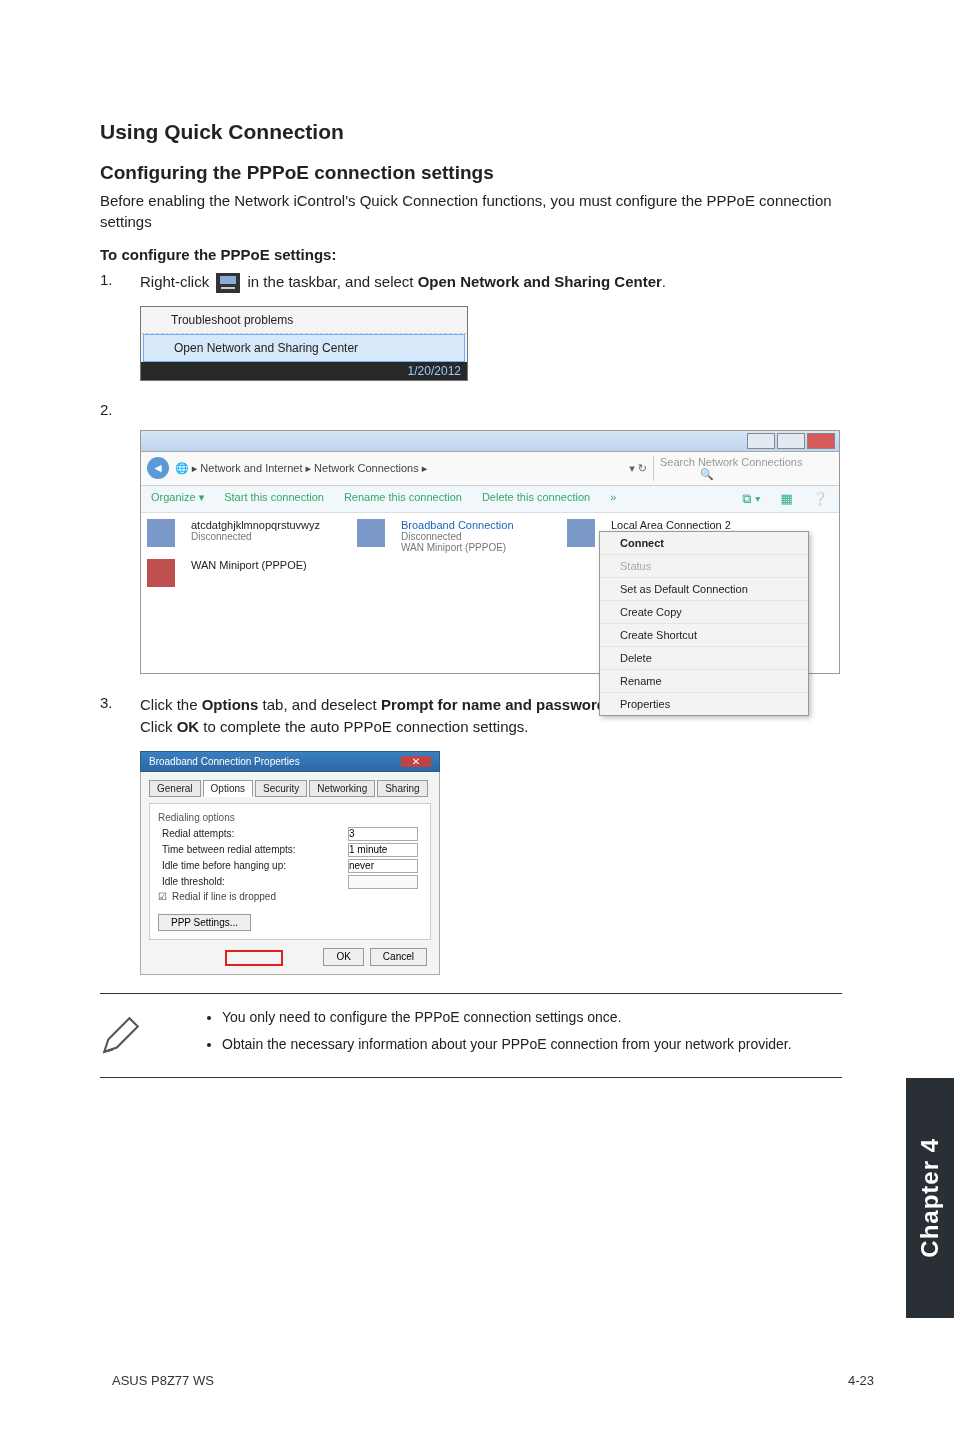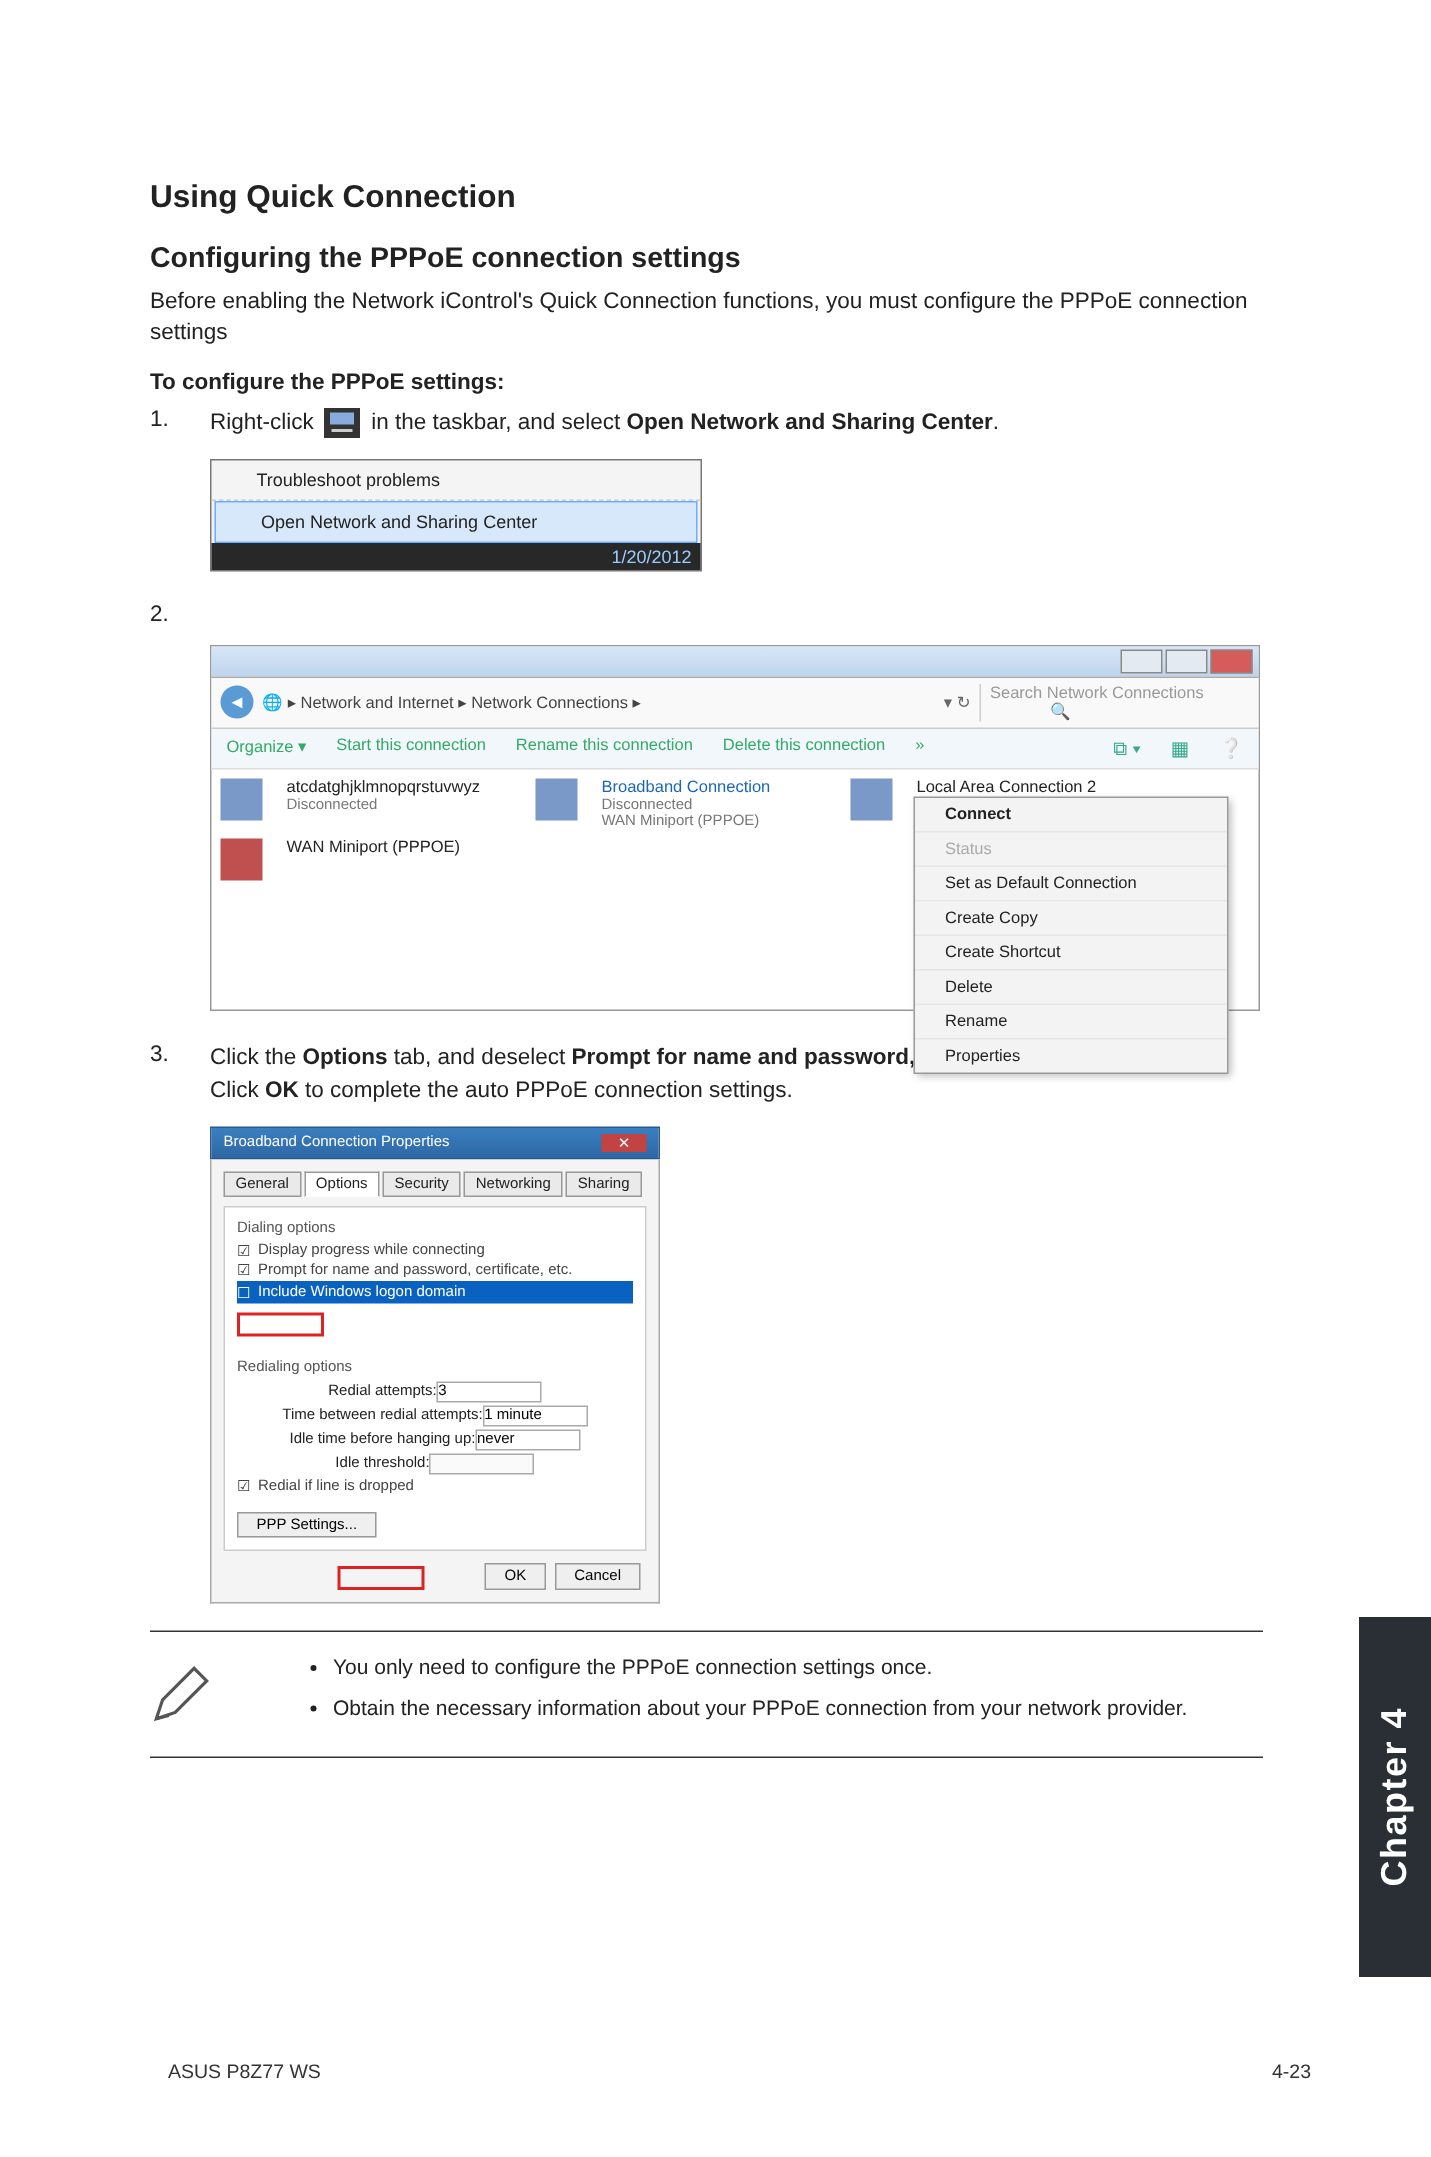--- a/index.html
+++ b/index.html
@@ -165,21 +165,21 @@
       width: 28px; height: 28px;
       background: #7a98c8;
       flex-shrink: 0;
     }
     .conn-icon.red{background:#c05050;}
     .conn-text .title{font-size:11px; color:#222;}
     .conn-text .sub{font-size:10px; color:#777;}
     .conn-item.sel .conn-text .title{color:#1a66b8;}
     .ctx-menu {
       position: absolute;
-      top: 18px; right: 20px;
+      top: 18px; right: 30px;
       width: 210px;
       border: 1px solid #999;
       background: #f3f3f3;
       font-size: 11px;
       box-shadow: 2px 2px 5px rgba(0,0,0,0.25);
     }
     .ctx-item {
       padding: 5px 20px;
       border-bottom: 1px solid #e5e5e5;
     }
@@ -222,21 +222,21 @@
     .inner-panel .seclabel{font-size:10px; color:#555; margin-bottom:4px;}
     .chk{display:block; font-size:10px; color:#444; margin:2px 0; padding-left:14px; position:relative;}
     .chk::before{content:"☑"; position:absolute; left:0;}
     .chk.off::before{content:"☐";}
     .chk.highlight{
       background:#0a62c0; color:#fff; padding:2px 4px 2px 14px;
     }
     .red-box{
       display:inline-block; border:2px solid #d22; width:58px; height:16px; margin-top:4px;
     }
-    .fieldrow{display:flex; justify-content:center; align-items:center; margin:2px 16px;}
+    .fieldrow{display:flex; justify-content:space-between; align-items:center; margin:2px 4px;}
     .fieldrow input{width:70px; height:14px; font-size:10px; border:1px solid #aaa;}
     .btnsmall{border:1px solid #999; background:#efefef; padding:2px 12px; font-size:10px;}
     .dlg-buttons{display:flex; justify-content:flex-end; gap:6px; padding:8px 4px 0 0;}
     .dlg-buttons .red-box{margin-top:2px; margin-right:auto; margin-left:76px;}
 
     .note-box{
       border-top:1px solid #333;
       border-bottom:1px solid #333;
       margin:16px 0 0 0;
       padding:14px 0;
@@ -402,27 +402,20 @@
     </div>
     <div class="dlg-body">
       <div class="tabstrip">
         <div class="tab">General</div>
         <div class="tab active">Options</div>
         <div class="tab">Security</div>
         <div class="tab">Networking</div>
         <div class="tab">Sharing</div>
       </div>
       <div class="inner-panel">
-        <div class="section">
-          <div class="seclabel">Dialing options</div>
-          <span class="chk">Display progress while connecting</span>
-          <span class="chk">Prompt for name and password, certificate, etc.</span>
-          <span class="chk off highlight">Include Windows logon domain</span>
-          <span class="red-box"></span>
-        </div>
         <div class="section">
           <div class="seclabel">Redialing options</div>
           <div class="fieldrow">
               <span>Redial attempts:</span>
               <input value="3" style="">
             </div>
           <div class="fieldrow">
               <span>Time between redial attempts:</span>
               <input value="1 minute" style="">
             </div>

